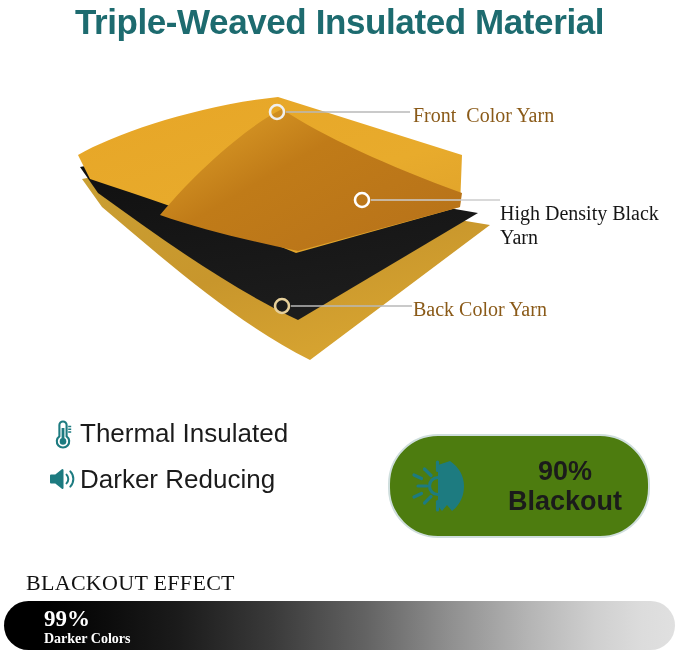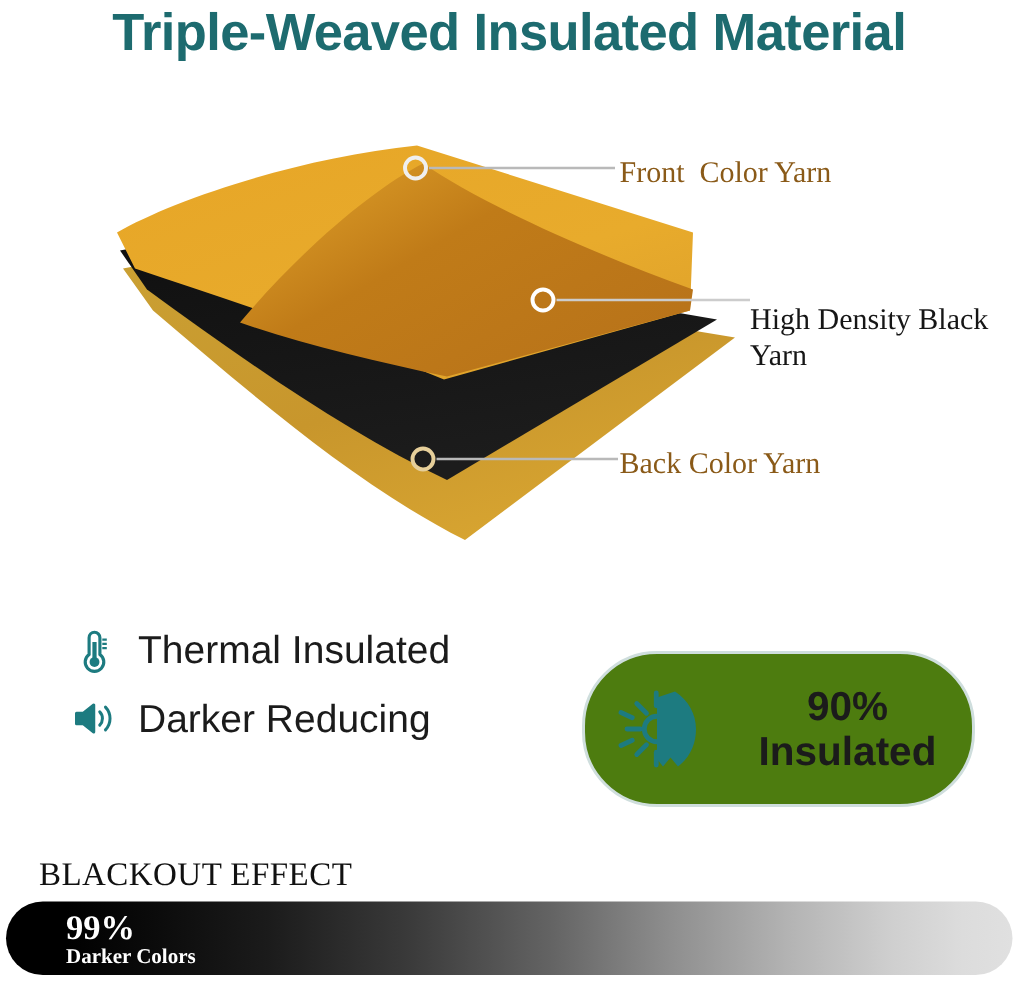--- a/index.html
+++ b/index.html
@@ -44,21 +44,20 @@
   .feature-row{
     display:flex;align-items:center;
     height:46px;
   }
   .feature-icon{
     width:34px;height:34px;flex:0 0 34px;
     display:flex;align-items:center;justify-content:center;
     color:#1d7b80;
   }
   .feature-label{
-    margin-left:12px;
     font-family:"Liberation Sans", sans-serif;
     font-size:26px;
     font-weight:500;
     color:#1b1b1b;
     white-space:nowrap;
   }
 
   
   .badge{
     position:absolute;left:388px;top:434px;
@@ -223,21 +222,21 @@
         <path d="M33.5 52.5V61"></path>
         <path d="M17.5 29.5 10 26"></path>
         <path d="M17.5 44.5 10 48"></path>
       </g>
       <circle cx="34" cy="37" r="8.5" stroke="#1d7b80" stroke-width="3.2" fill="none"></circle>
       <path d="M46 12c9 6 14 15 14 25s-4 19-12 25l-5-6-5 6-4-5V16Z" fill="#1d7b80"></path>
     </svg>
   </span>
   <span class="badge-text">
     <span class="pct">90%</span>
-    <span class="word">Insulated</span>
+    <span class="word">Blackout</span>
   </span>
 </div>
 
 <div class="effect-title">BLACKOUT EFFECT</div>
 
 <div class="effect-bar">
   <span class="effect-left">
     <span class="effect-pct">99%</span>
     <span class="effect-sub">Darker Colors</span>
   </span>

